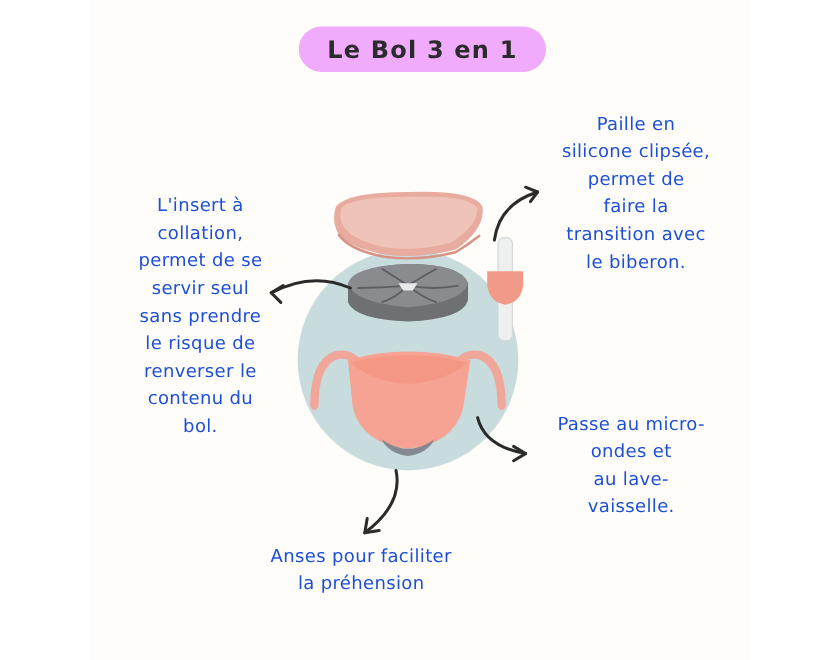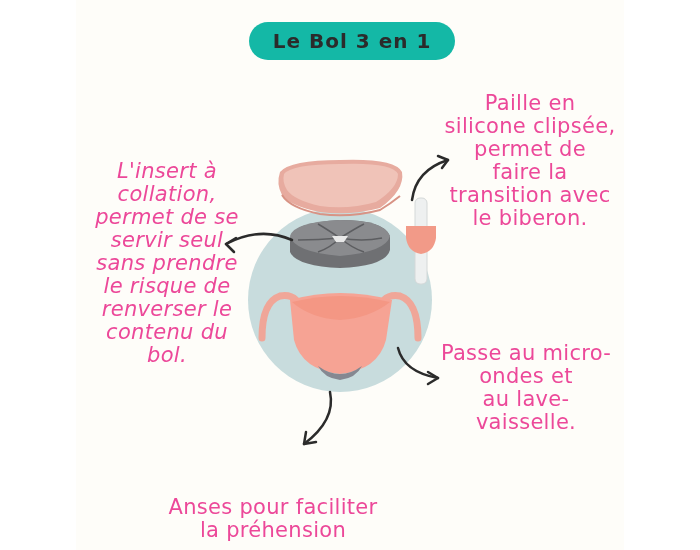--- a/index.html
+++ b/index.html
@@ -23,44 +23,44 @@
       height: 550px;
       background: #fefdf9;
     }
     .title-pill {
       position: absolute;
       left: 249px;
       top: 22px;
       width: 206px;
       height: 38px;
       border-radius: 20px;
-      background: #14b8a6;
+      background: #f0abfc;
       display: flex;
       align-items: center;
       justify-content: center;
       font-family: "DejaVu Sans", sans-serif;
       font-weight: bold;
       font-size: 20px;
       letter-spacing: 1px;
       color: #2b2b2b;
     }
     .label {
       position: absolute;
       text-align: center;
       font-family: "DejaVu Sans", sans-serif;
-      font-size: 21px;
+      font-size: 15px;
       line-height: 23px;
-      color: #ec4899;
+      color: #1d4ed8;
       white-space: pre-line;
       letter-spacing: 0.3px;
     }
-    .label-insert   { left: 82px;  top: 160px; width: 170px; font-style: italic; }
+    .label-insert   { left: 82px;  top: 160px; width: 170px; }
     .label-straw    { left: 438px; top: 92px;  width: 184px; }
     .label-micro    { left: 431px; top: 342px; width: 190px; }
-    .label-handles  { left: 153px; top: 452px; width: 240px; margin-top: 44px; }
+    .label-handles  { left: 181px; top: 452px; width: 240px; }
 
     .illustration {
       position: absolute;
       left: 0;
       top: 0;
       width: 700px;
       height: 550px;
     }
   </style>
 </head>

